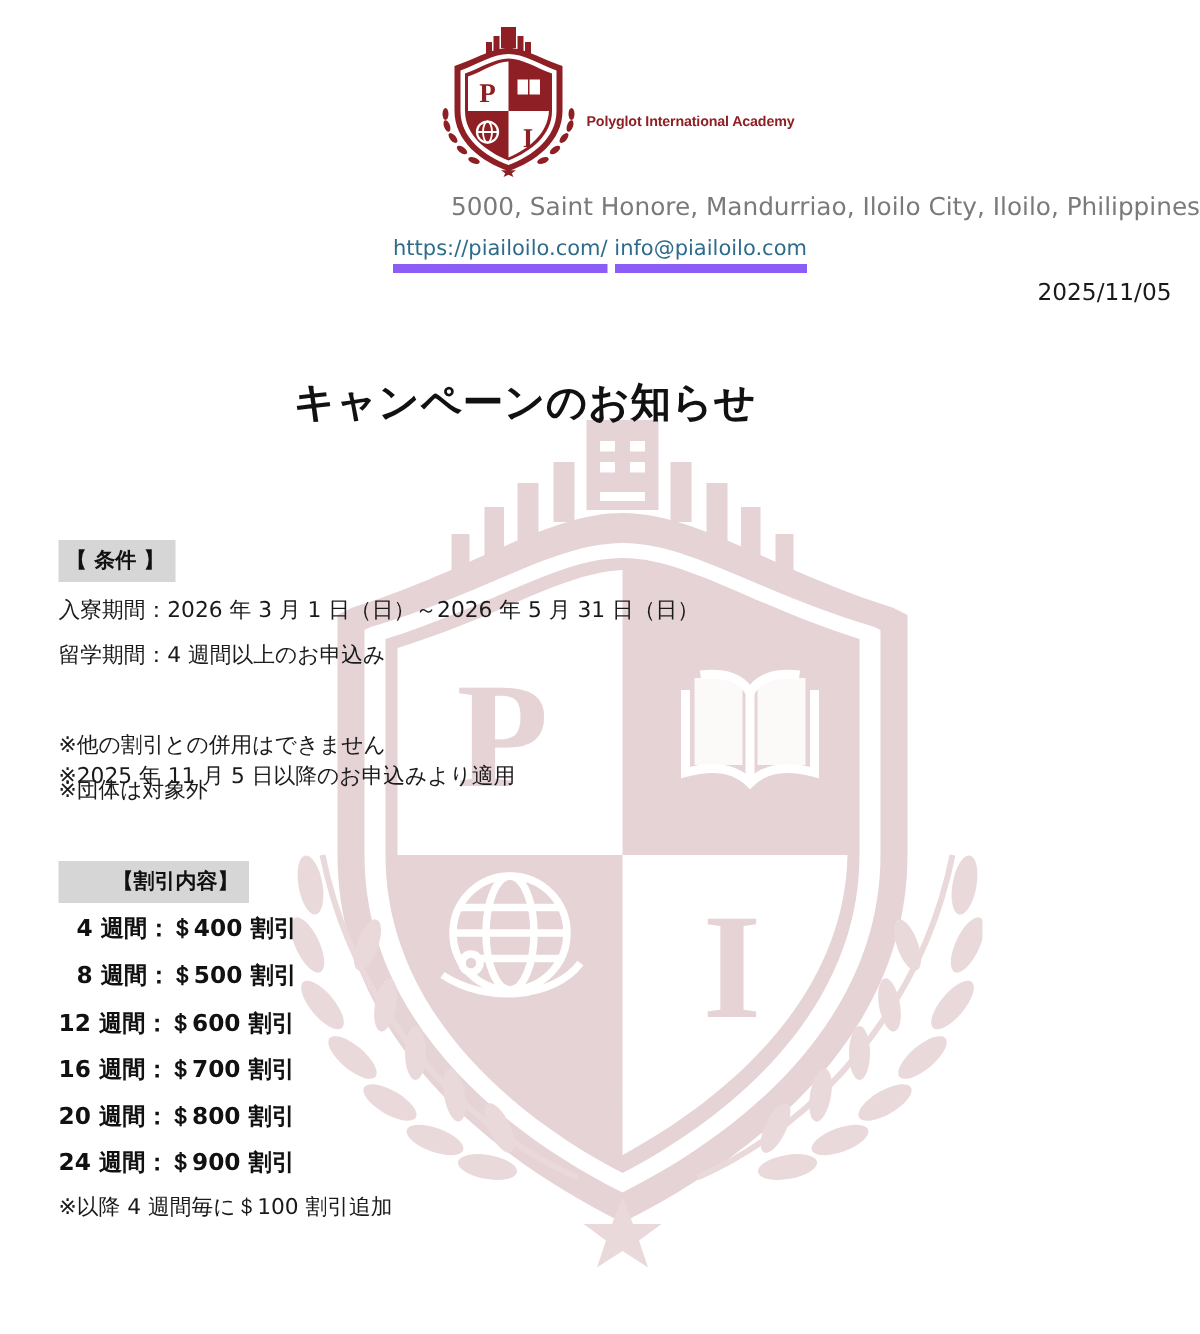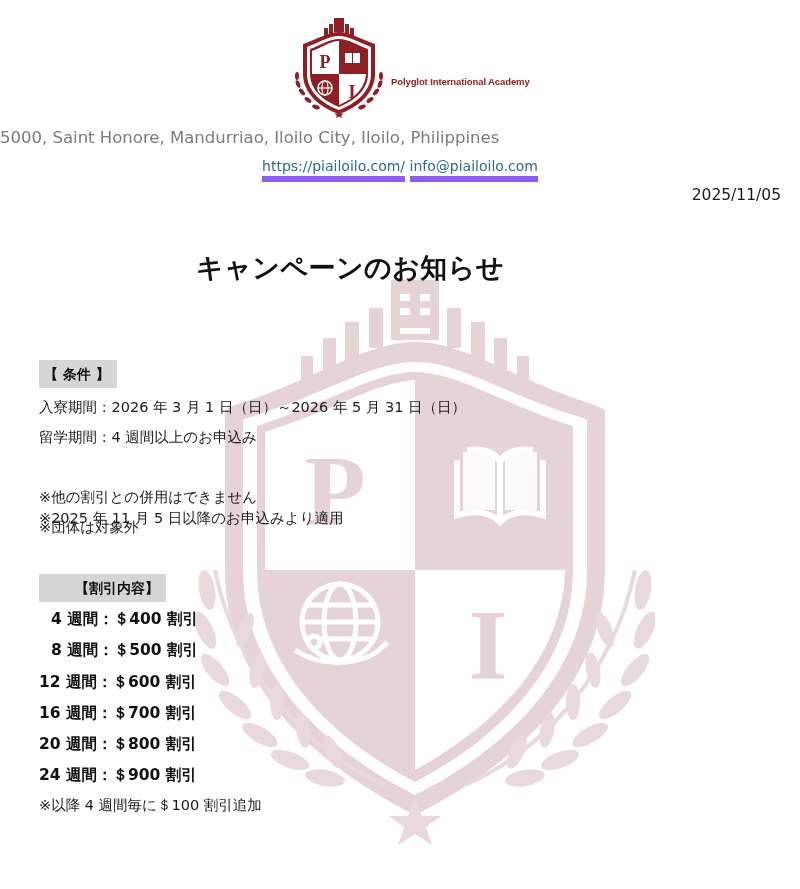--- a/index.html
+++ b/index.html
@@ -64,21 +64,21 @@
       color: #8e1f24;
       line-height: 1;
       letter-spacing: 1px;
       white-space: nowrap;
     }
     .address {
       position: absolute;
       left: 0;
       width: 800px;
       top: 128px;
-      text-align: left;
+      text-align: right;
       font-size: 16.5px;
       color: #7a7a7a;
       white-space: nowrap;
     }
     .links {
       position: absolute;
       left: 0;
       width: 800px;
       top: 158px;
       text-align: center;

